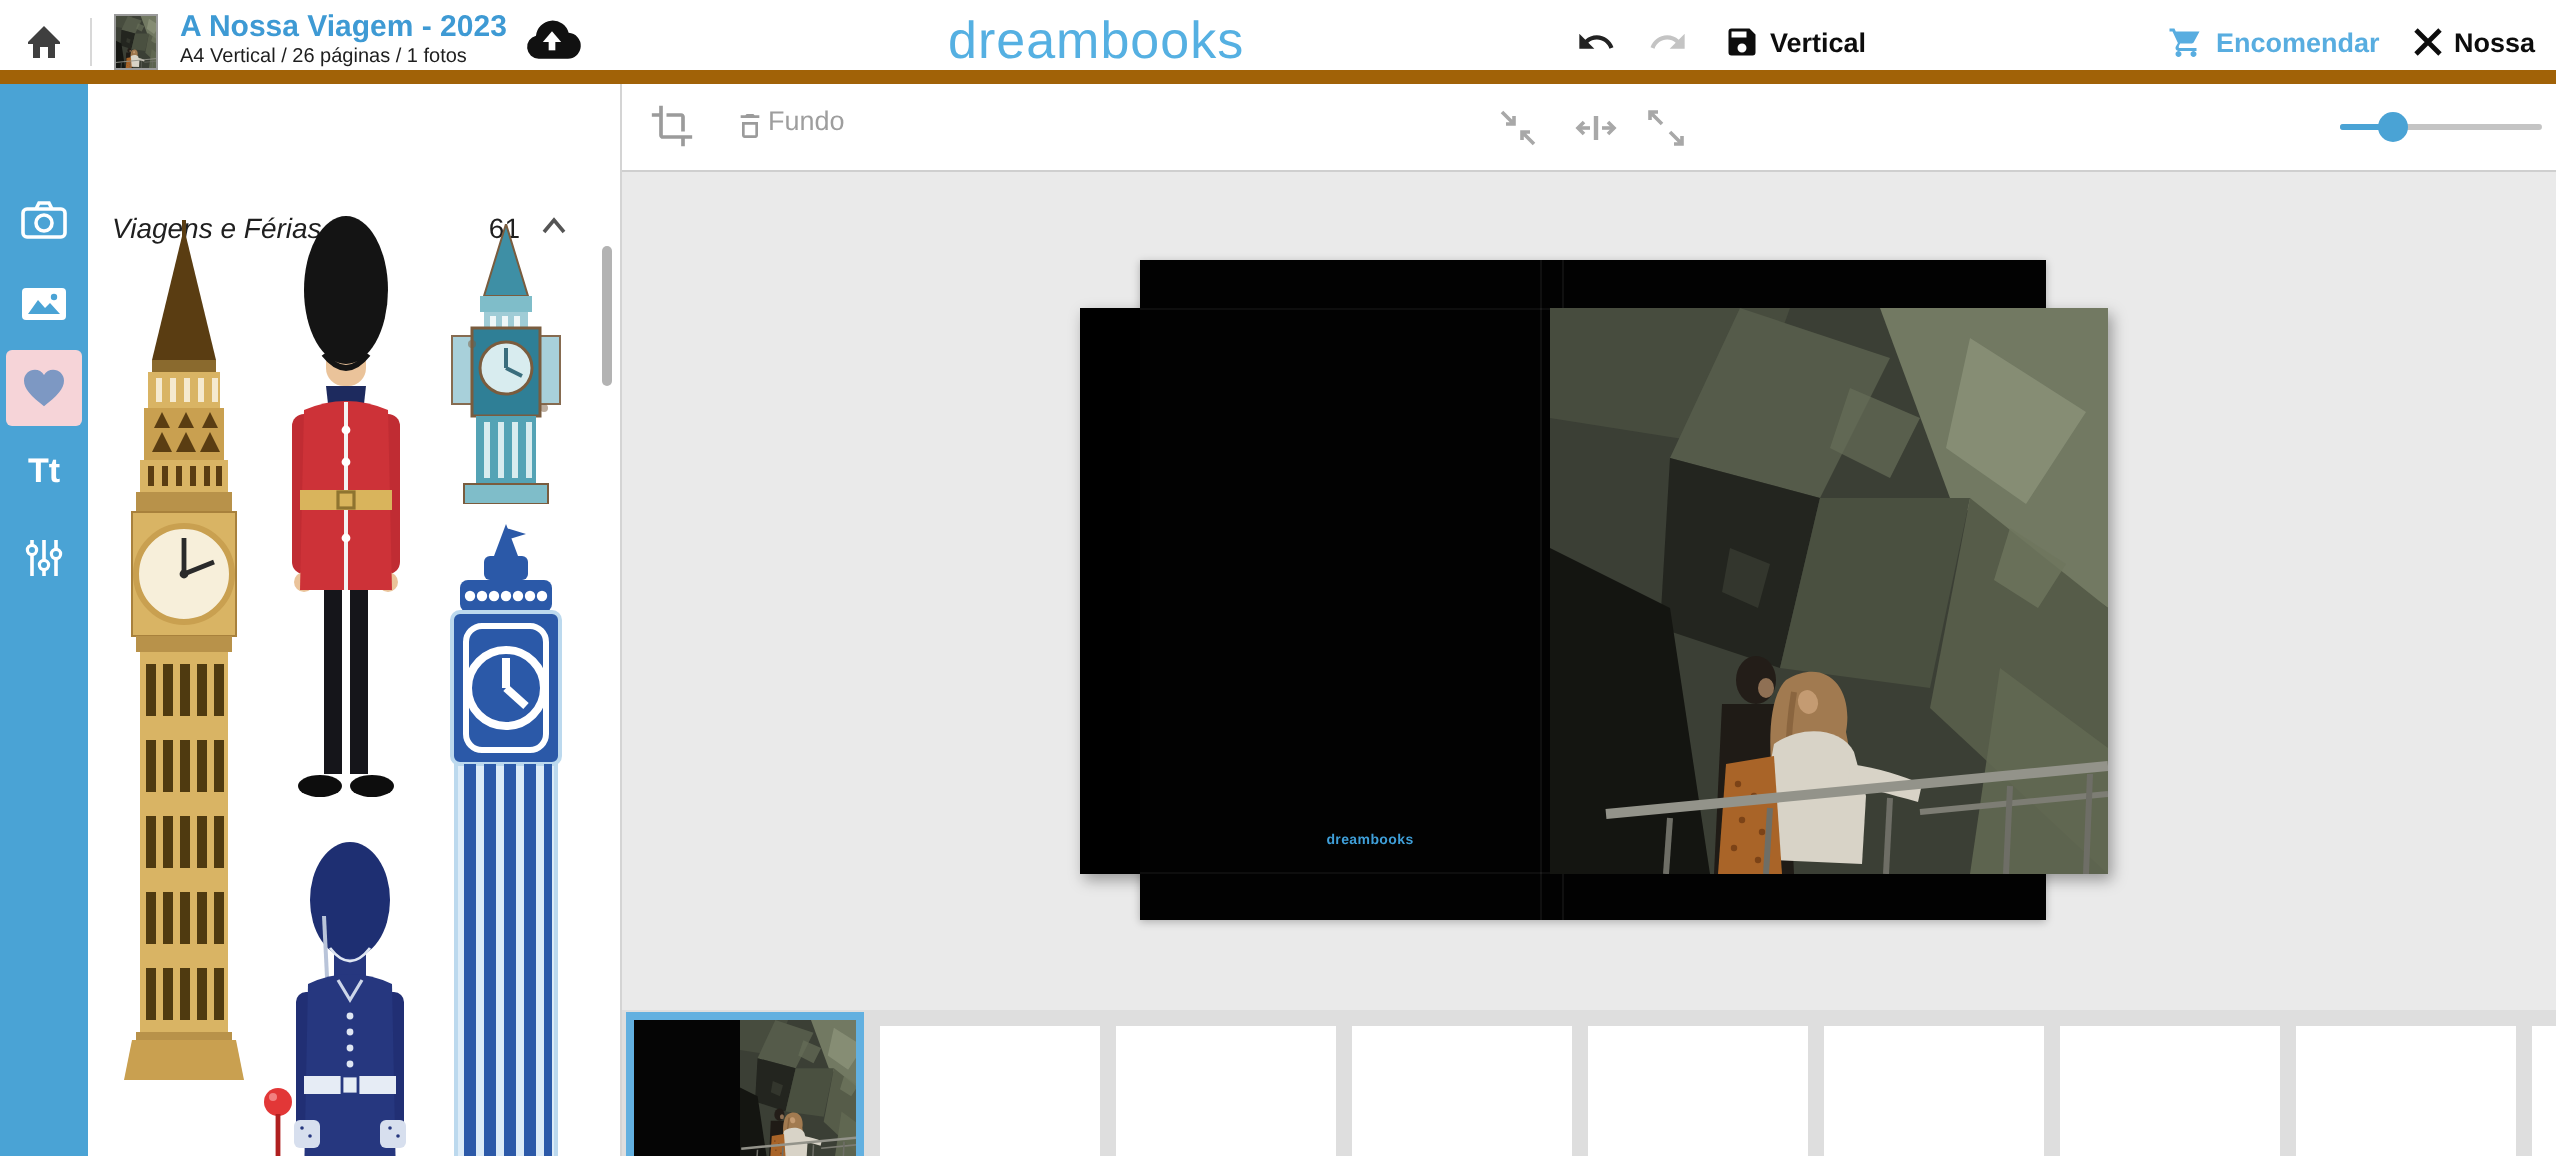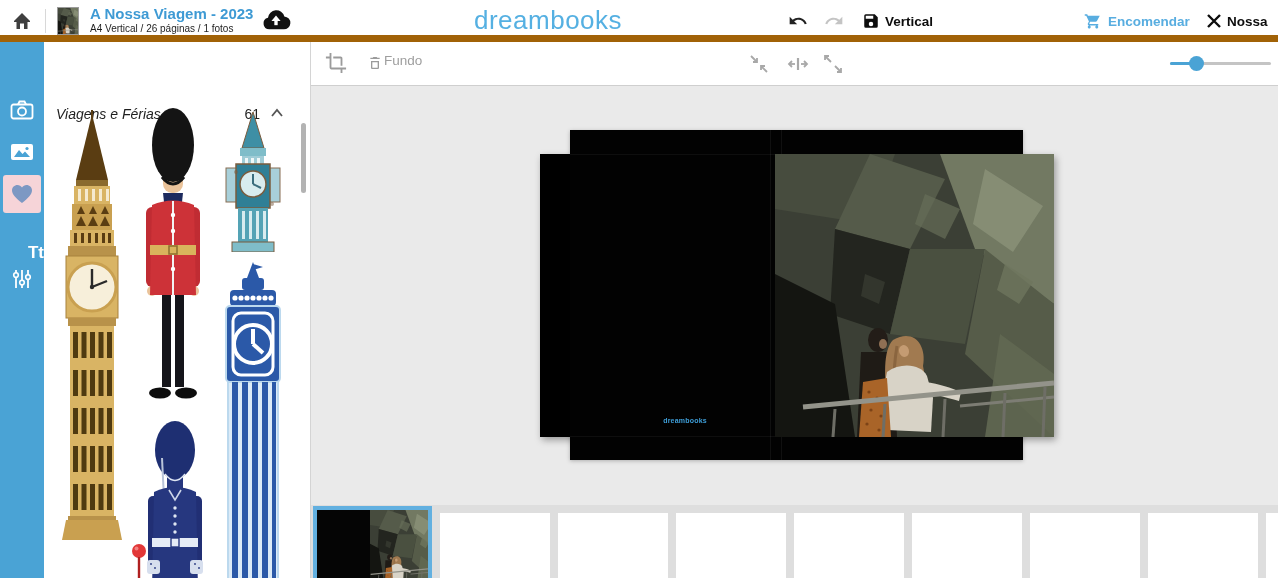--- a/index.html
+++ b/index.html
@@ -190,21 +190,21 @@
         <polygon points="4,14 9,7 12.5,11 15,8.5 20,14" fill="#4aa3d5"></polygon>
         <circle cx="17" cy="5.5" r="1.6" fill="#4aa3d5"></circle>
       </svg>
     </div>
     <div class="rail-item" style="top:132px;">
       <div class="rail-sel"></div>
       <svg class="abs" style="left:11px;top:10px;" width="22" height="20" viewBox="0 0 24 22">
         <path d="M12 21 C5 15.5 1 11.5 1 7 C1 3.5 3.8 1 7 1 C9 1 10.9 2 12 3.8 C13.1 2 15 1 17 1 C20.2 1 23 3.5 23 7 C23 11.5 19 15.5 12 21 Z" fill="#7d98c3"></path>
       </svg>
     </div>
-    <div class="rail-item" style="top:191px;justify-content:flex-end;">
+    <div class="rail-item" style="top:174px;">
       <span class="tt-glyph">Tt</span>
     </div>
     <div class="rail-item" style="top:217px;">
       <svg width="22" height="20" viewBox="0 0 22 20">
         <line x1="5" y1="1" x2="5" y2="19" stroke="#fff" stroke-width="1.8"></line>
         <line x1="11" y1="1" x2="11" y2="19" stroke="#fff" stroke-width="1.8"></line>
         <line x1="17" y1="1" x2="17" y2="19" stroke="#fff" stroke-width="1.8"></line>
         <circle cx="5" cy="6" r="2.3" fill="#4aa3d5" stroke="#fff" stroke-width="1.6"></circle>
         <circle cx="11" cy="13.5" r="2.3" fill="#4aa3d5" stroke="#fff" stroke-width="1.6"></circle>
         <circle cx="17" cy="8" r="2.3" fill="#4aa3d5" stroke="#fff" stroke-width="1.6"></circle>

